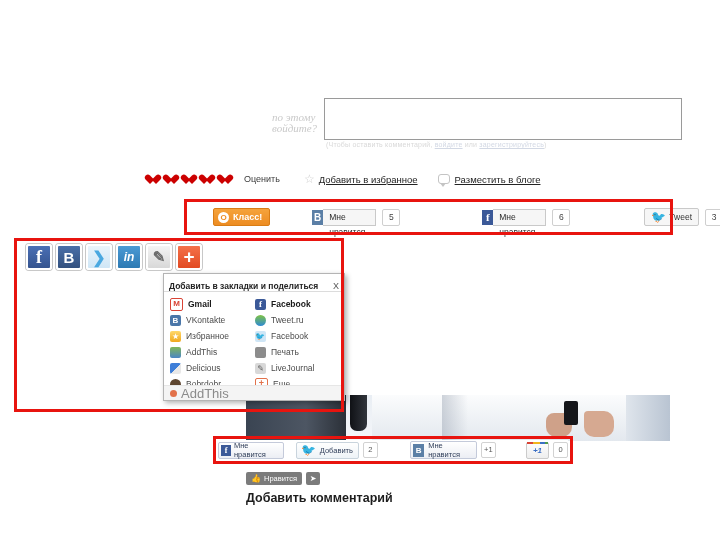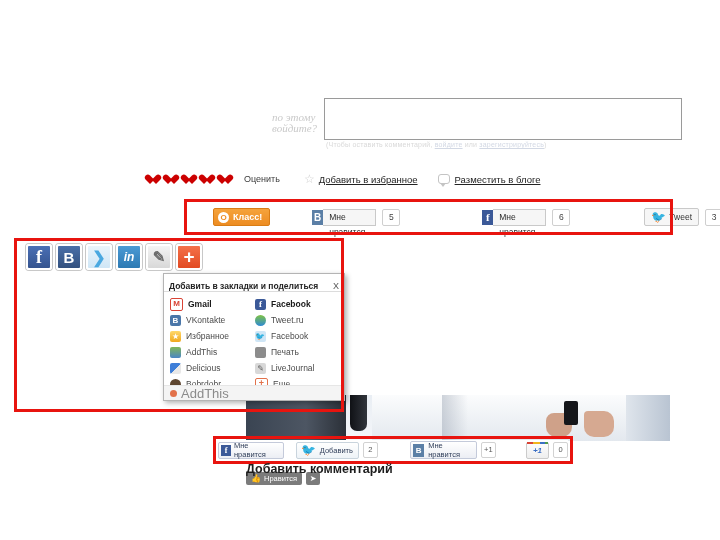--- a/index.html
+++ b/index.html
@@ -302,21 +302,21 @@
   .gray-btn{
     display:inline-flex;align-items:center;background:#7b7b7b;color:#fff;
     height:13px;border-radius:2px;padding:0 5px;font-size:7.5px;
   }
   .gray-btn .thumb{font-size:8px;margin-right:3px;}
   .gray-sq{
     width:14px;height:13px;background:#7b7b7b;border-radius:2px;color:#fff;
     font-size:8px;line-height:13px;text-align:center;
   }
   .add-comment{
-    position:absolute;left:246px;top:462px;
+    position:absolute;left:246px;top:491px;
     font-size:12.5px;font-weight:bold;color:#1d1d1d;
   }
 </style>
 </head>
 <body>
 
 <div class="slide">
 
   <div class="title">
     <span class="l1">SMO/ПОДЕЛИТСЯ С</span>

